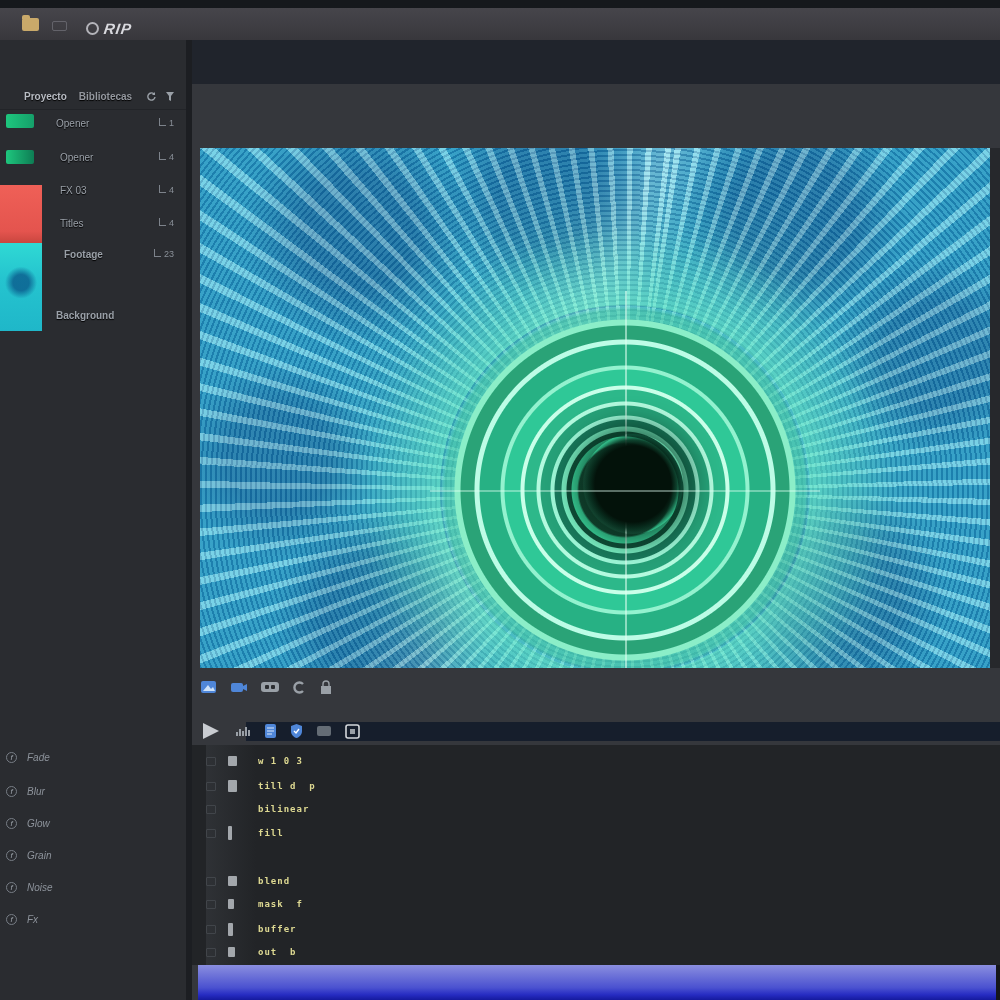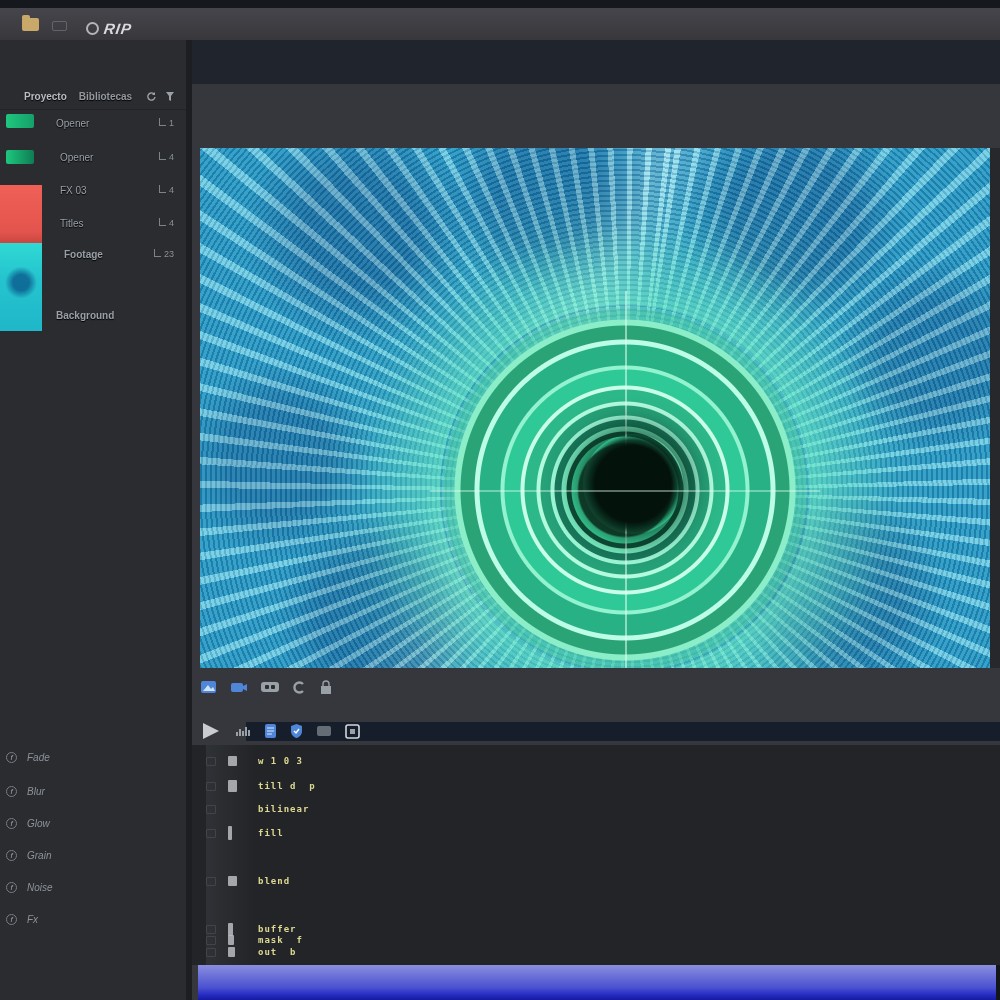--- a/index.html
+++ b/index.html
@@ -293,21 +293,21 @@
       <div class="con-row" style="top:80px;">
         <span class="con-ghost"></span>
         <span class="con-ico" style="width:4px;height:14px;"></span>
         <span class="con-text">fill</span>
       </div>
       <div class="con-row" style="top:128px;">
         <span class="con-ghost"></span>
         <span class="con-ico"></span>
         <span class="con-text">blend</span>
       </div>
-      <div class="con-row" style="top:151px;margin-top:36px;">
+      <div class="con-row" style="top:151px;">
         <span class="con-ghost"></span>
         <span class="con-ico" style="width:6px;"></span>
         <span class="con-text">mask  f</span>
       </div>
       <div class="con-row" style="top:176px;">
         <span class="con-ghost"></span>
         <span class="con-ico" style="width:5px;height:13px;"></span>
         <span class="con-text">buffer</span>
       </div>
       <div class="con-row" style="top:199px;">

